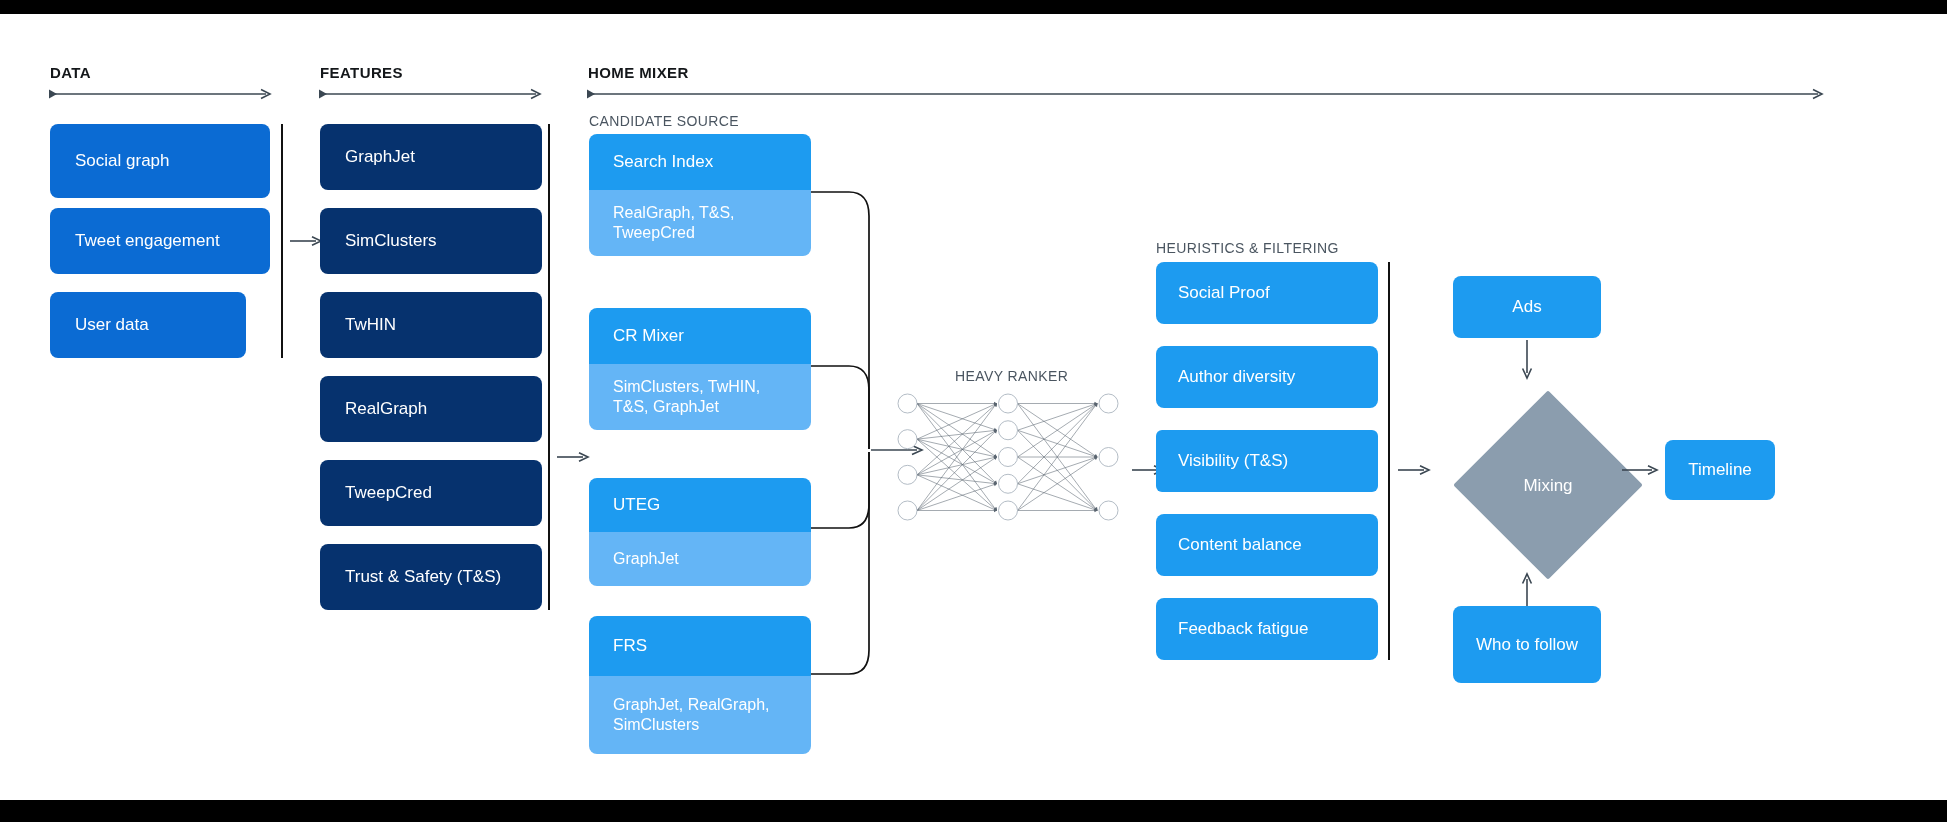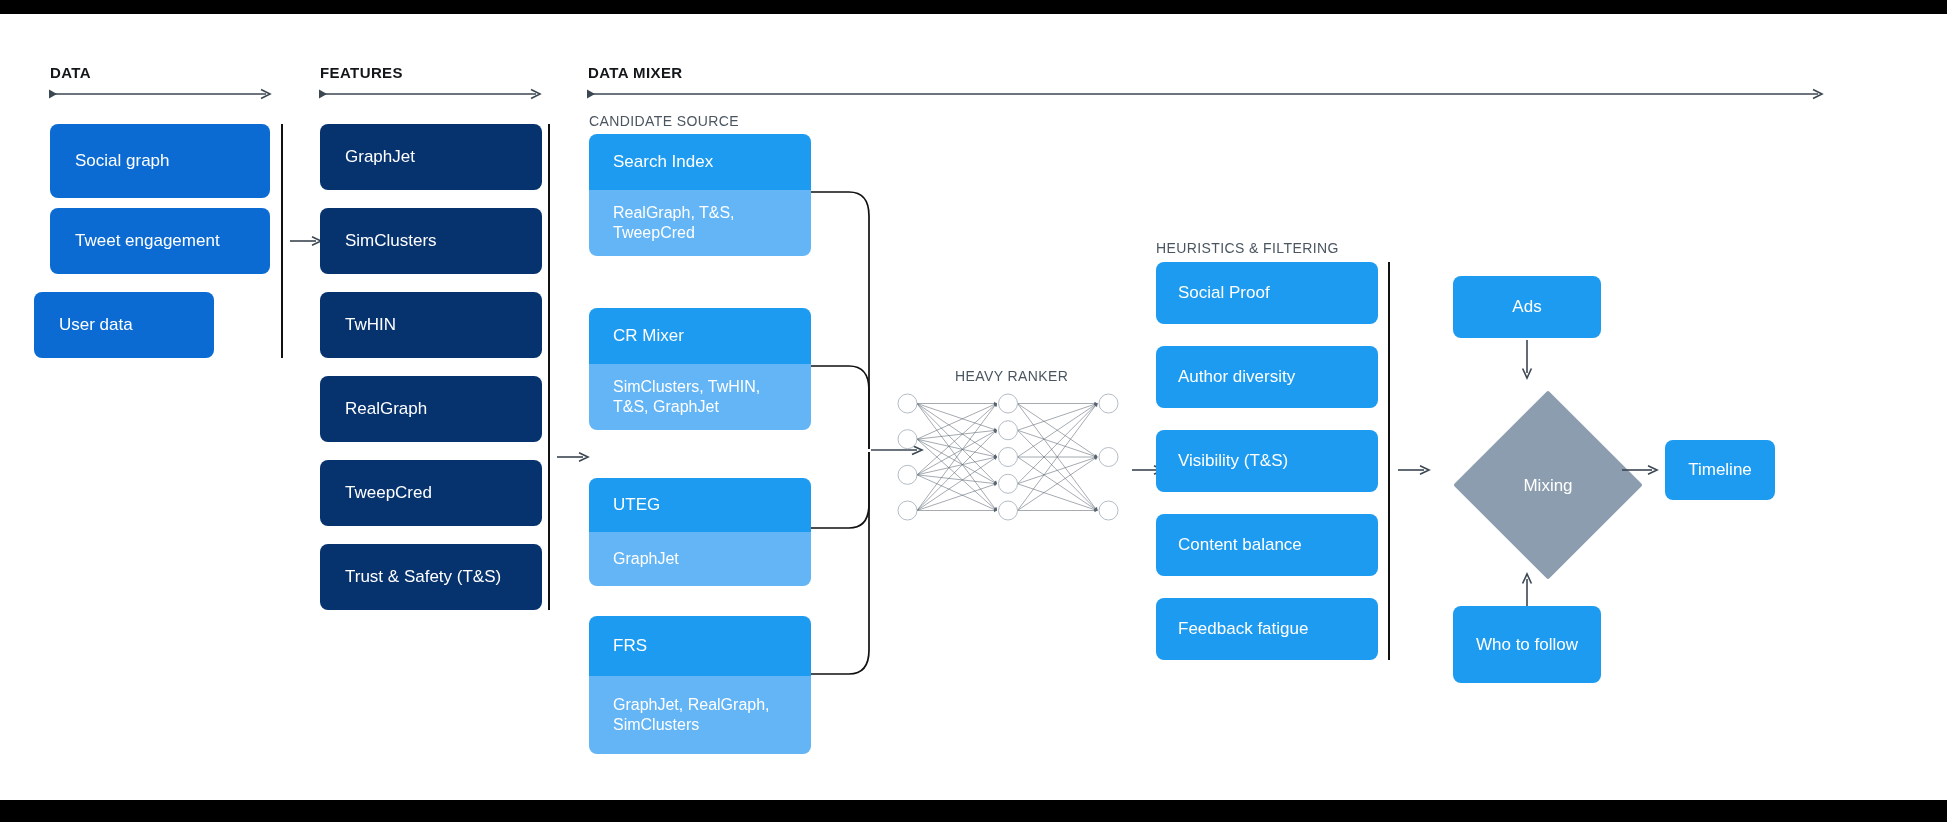--- a/index.html
+++ b/index.html
@@ -140,36 +140,36 @@
 
   <div class="sec-title" style="left:320px; top:50px;">FEATURES</div>
   <div class="sec-arrow" style="left:318px; top:74px; width:226px;">
     <svg width="226" height="12" viewBox="0 0 226 12">
       <path d="M1 6 L218 6" stroke="#3b4752" stroke-width="1.6" fill="none"></path>
       <path d="M1 1.5 L9 6 L1 10.5 Z" fill="#3b4752"></path>
       <path d="M213 1.5 L222 6 L213 10.5" stroke="#3b4752" stroke-width="1.6" fill="none"></path>
     </svg>
   </div>
 
-  <div class="sec-title" style="left:588px; top:50px;">DATA MIXER</div>
+  <div class="sec-title" style="left:588px; top:50px;">HOME MIXER</div>
   <div class="sec-arrow" style="left:586px; top:74px; width:1240px;">
     <svg width="1240" height="12" viewBox="0 0 1240 12">
       <path d="M1 6 L1232 6" stroke="#3b4752" stroke-width="1.6" fill="none"></path>
       <path d="M1 1.5 L9 6 L1 10.5 Z" fill="#3b4752"></path>
       <path d="M1227 1.5 L1236 6 L1227 10.5" stroke="#3b4752" stroke-width="1.6" fill="none"></path>
     </svg>
   </div>
 
   <div class="sub-title" style="left:589px; top:99px;">CANDIDATE SOURCE</div>
   <div class="sub-title" style="left:1156px; top:226px;">HEURISTICS &amp; FILTERING</div>
   <div class="nn-label" style="left:955px; top:354px;">HEAVY RANKER</div>
 
   <div class="box data" style="left:50px; top:110px; width:220px; height:74px;">Social graph</div>
   <div class="box data" style="left:50px; top:194px; width:220px; height:66px;">Tweet engagement</div>
-  <div class="box data" style="left:34px; top:278px; width:180px; height:66px;">User data</div>
+  <div class="box data" style="left:50px; top:278px; width:196px; height:66px;">User data</div>
 
   <div class="vrule" style="left:281px; top:110px; height:234px;"></div>
 
   <div class="conn" style="left:290px; top:221px;">
     <svg width="34" height="12" viewBox="0 0 34 12">
       <path d="M0 6 L26 6" stroke="#3b4752" stroke-width="1.6" fill="none"></path>
       <path d="M22 1.8 L31 6 L22 10.2" stroke="#3b4752" stroke-width="1.6" fill="none"></path>
     </svg>
   </div>
 
@@ -316,21 +316,21 @@
 
   <div class="conn" style="left:1132px; top:450px;">
     <svg width="34" height="12" viewBox="0 0 34 12">
       <path d="M0 6 L26 6" stroke="#3b4752" stroke-width="1.6" fill="none"></path>
       <path d="M22 1.8 L31 6 L22 10.2" stroke="#3b4752" stroke-width="1.6" fill="none"></path>
     </svg>
   </div>
 
   <div class="box heur" style="left:1156px; top:248px; width:222px; height:62px; padding-left:22px;">Social Proof</div>
   <div class="box heur" style="left:1156px; top:332px; width:222px; height:62px; padding-left:22px;">Author diversity</div>
-  <div class="box heur" style="left:1156px; top:416px; width:222px; height:62px; padding-left:22px;">Visibility (T&amp;S)</div>
+  <div class="box heur" style="left:1156px; top:416px; width:222px; height:62px; padding-left:22px;border-radius:6px;">Visibility (T&amp;S)</div>
   <div class="box heur" style="left:1156px; top:584px; width:222px; height:62px; padding-left:22px;">Feedback fatigue</div>
   <div class="box heur" style="left:1156px; top:500px; width:222px; height:62px; padding-left:22px;">Content balance</div>
 
   <div class="vrule" style="left:1388px; top:248px; height:398px;"></div>
 
   <div class="conn" style="left:1398px; top:450px;">
     <svg width="34" height="12" viewBox="0 0 34 12">
       <path d="M0 6 L26 6" stroke="#3b4752" stroke-width="1.6" fill="none"></path>
       <path d="M22 1.8 L31 6 L22 10.2" stroke="#3b4752" stroke-width="1.6" fill="none"></path>
     </svg>

